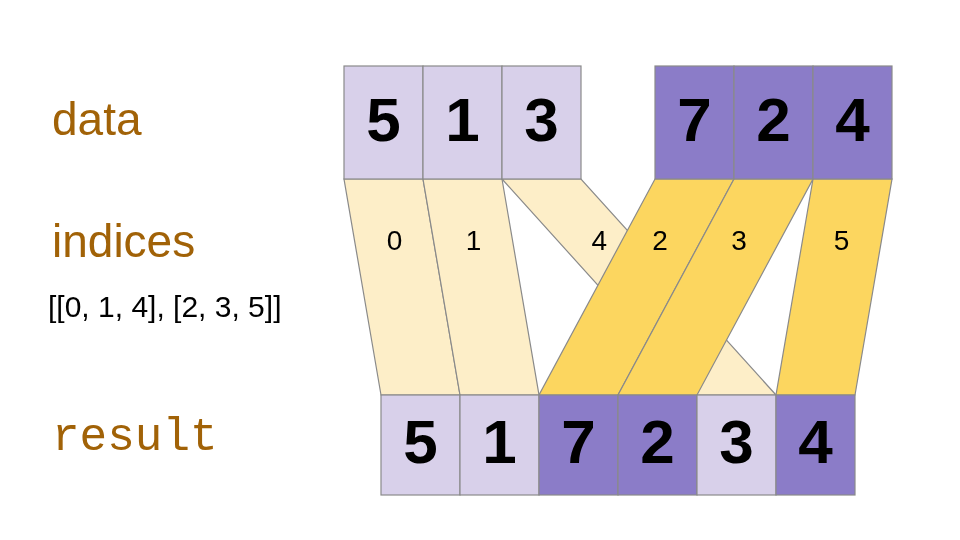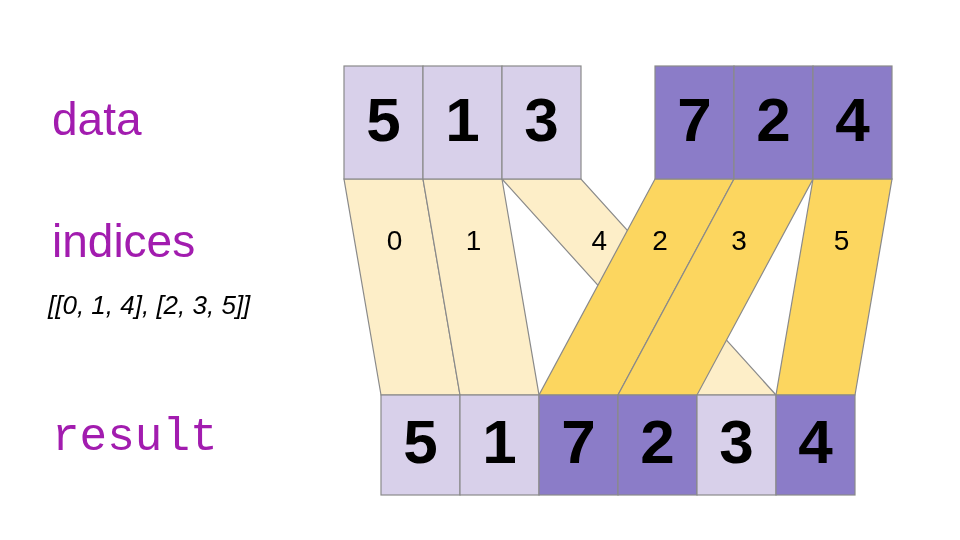--- a/index.html
+++ b/index.html
@@ -27,32 +27,31 @@
     left: 0;
     top: 0;
     width: 960px;
     height: 540px;
     display: block;
   }
   .row-label {
     position: absolute;
     font-family: "Liberation Sans", sans-serif;
     font-size: 46px;
-    color: #a21caf;
+    color: #a16207;
     white-space: nowrap;
     line-height: 1;
   }
   .sub-label {
     position: absolute;
     font-family: "Liberation Sans", sans-serif;
-    font-size: 26px;
+    font-size: 30px;
     color: #000000;
     white-space: nowrap;
     line-height: 1;
-    font-style: italic;
   }
   #label-data  { left: 52px; top: 96px; }
   #label-indices { left: 52px; top: 218px; }
   #label-indices-values { left: 48px; top: 292px; }
   #label-result { left: 52px; top: 415px; font-family: Liberation Mono, monospace; }
   text.cellnum {
     font-family: "Liberation Sans", sans-serif;
     font-size: 62px;
     font-weight: bold;
     fill: #000000;

